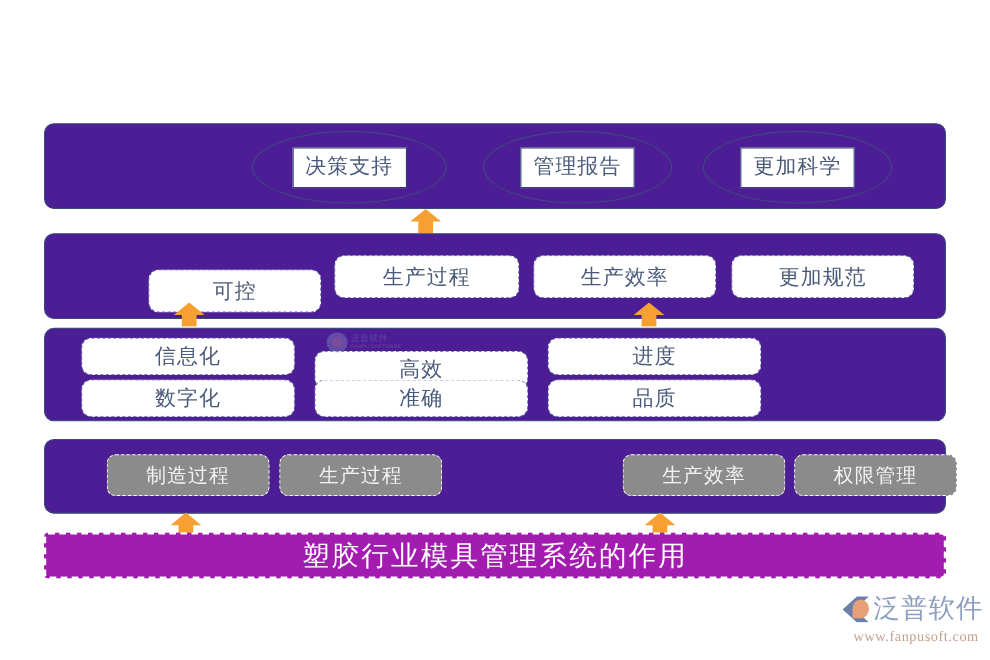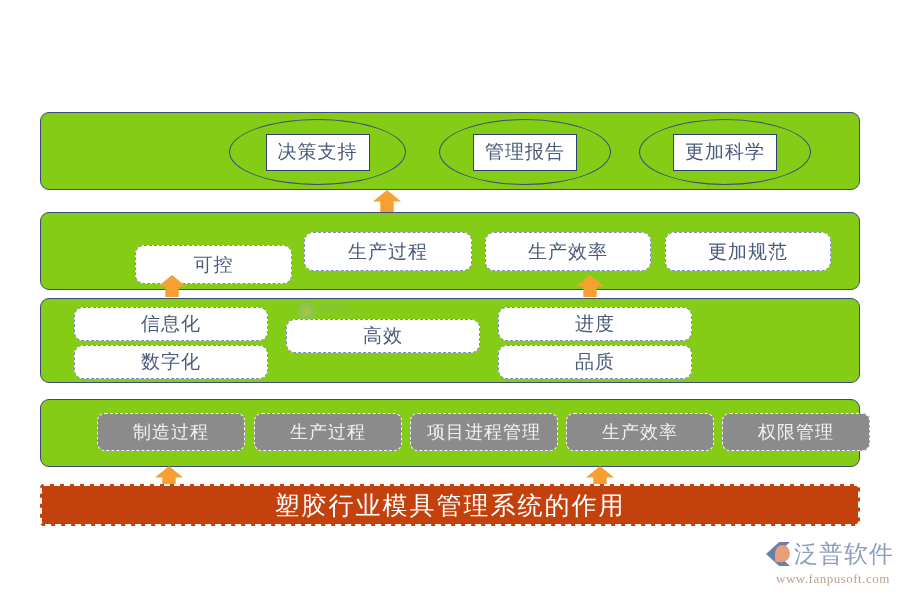--- a/index.html
+++ b/index.html
@@ -21,21 +21,21 @@
     width: 900px;
     height: 600px;
   }
 
   
   .panel {
     position: absolute;
     box-sizing: border-box;
     border: 1.6px solid #3b4a7a;
     border-radius: 9px;
-    background: #84cc16;
+    background: #4c1d95;
   }
 
   
   #row1 { left: 40px; top: 112px; width: 820px; height: 78px; }
 
   .ellipse {
     position: absolute;
     box-sizing: border-box;
     border: 1.6px solid #3b4a7a;
     border-radius: 50%;
@@ -96,21 +96,21 @@
   }
 
   
   #bottombar {
     position: absolute;
     left: 40px;
     top: 484px;
     width: 820px;
     height: 42px;
     box-sizing: border-box;
-    background: #c2410c;
+    background: #a21caf;
     border: 2px dashed #ffffff;
     border-radius: 4px;
     display: flex;
     align-items: center;
     justify-content: center;
     color: #ffffff;
     font-size: 25px;
     letter-spacing: 2px;
     white-space: nowrap;
   }
@@ -245,35 +245,35 @@
   <div class="arrow" style="left:158px; top:275px;"></div>
   <div class="arrow" style="left:576px; top:275px;"></div>
 
   <div class="panel" id="row3">
 
     <div class="dashbox" style="left:33px; top:8px; width:194px; height:34px;">信息化</div>
     <div class="dashbox" style="left:245px; top:20px; width:194px; height:34px;">高效</div>
     <div class="dashbox" style="left:457px; top:8px; width:194px; height:34px;">进度</div>
 
     <div class="dashbox" style="left:33px; top:46px; width:194px; height:34px;">数字化</div>
+    <div class="dashbox" style="left:245px; top:46px; width:194px; height:34px;">准确</div>
     <div class="dashbox" style="left:457px; top:46px; width:194px; height:34px;">品质</div>
   </div>
 
   <div class="watermark">
     <div class="wm-mark"></div>
     <div class="wm-text">
       <div class="wm-top">泛普软件</div>
       <div class="wm-bot">FANPU SOFTWARE</div>
     </div>
   </div>
 
   <div class="panel" id="row4">
     <div class="graybox" style="left:56px; top:13px; width:148px; height:38px;">制造过程</div>
     <div class="graybox" style="left:213px; top:13px; width:148px; height:38px;">生产过程</div>
-    <div class="graybox" style="left:369px; top:13px; width:148px; height:38px;">项目进程管理</div>
     <div class="graybox" style="left:525px; top:13px; width:148px; height:38px;">生产效率</div>
     <div class="graybox" style="left:681px; top:13px; width:148px; height:38px;">权限管理</div>
   </div>
 
   <div class="arrow" style="left:155px; top:466px;"></div>
   <div class="arrow" style="left:586px; top:466px;"></div>
 
   <div id="bottombar">塑胶行业模具管理系统的作用</div>
 
   <div id="brand">

